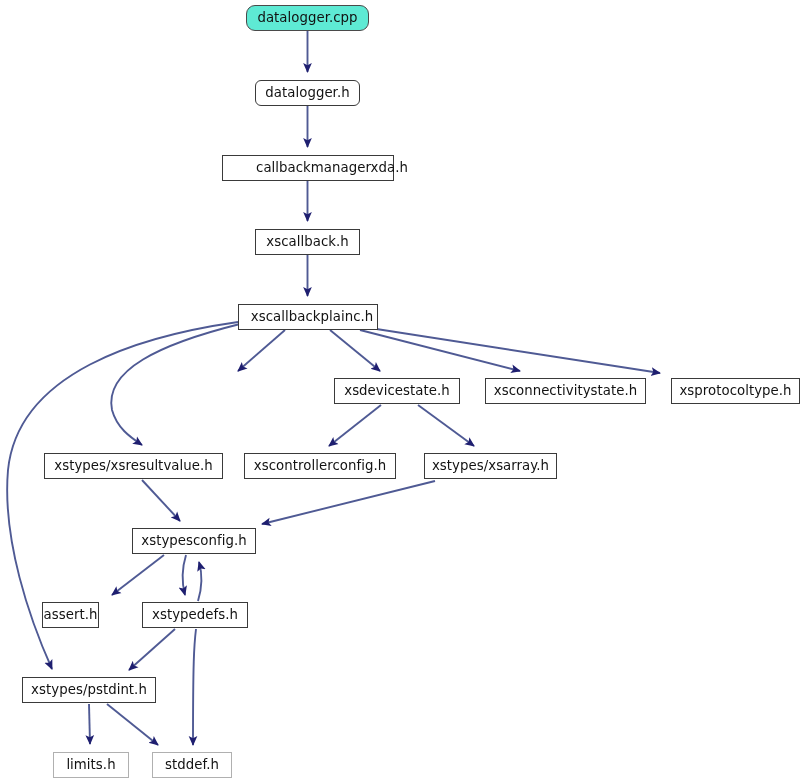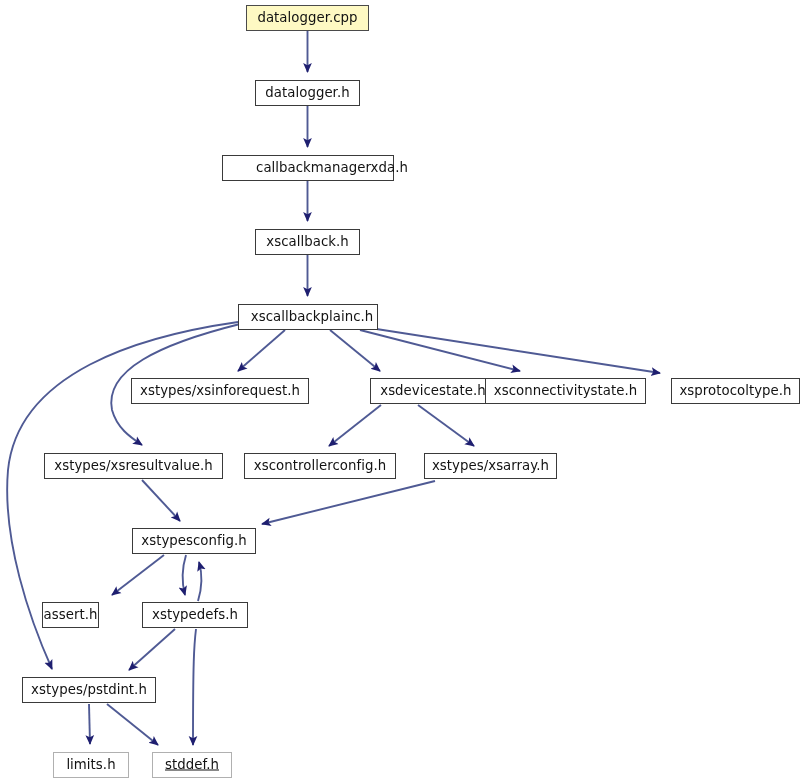--- a/index.html
+++ b/index.html
@@ -35,22 +35,23 @@
     background: #ffffff;
     color: #121212;
     font-size: 13.3px;
     line-height: 1;
     white-space: nowrap;
     letter-spacing: 0.05px;
     z-index: 5;
     cursor: default;
   }
   .node.root {
-    background: #fef9c3;
+    background: #5eead4;
     border-color: #4a4a4a;
+    border-radius: 9px;
   }
   .node.system {
     border-color: #b0b0b0;
   }
   .node-label {
     display: block;
     padding: 0 7px;
     transform: translateY(-0.5px);
   }
 </style>
@@ -82,36 +83,33 @@
       <path d="M186,555 C182,568 181,580 185,595" fill="none" stroke="#4f5a94" stroke-width="1.9" marker-end="url(#arrow)"></path>
       <path d="M198,601 C202,588 203,576 199,562" fill="none" stroke="#4f5a94" stroke-width="1.9" marker-end="url(#arrow)"></path>
       <path d="M175,629 L129,670" fill="none" stroke="#4f5a94" stroke-width="1.9" marker-end="url(#arrow)"></path>
       <path d="M196,629 C194,645 193,662 193,745" fill="none" stroke="#4f5a94" stroke-width="1.9" marker-end="url(#arrow)"></path>
       <path d="M89,704 L90,744" fill="none" stroke="#4f5a94" stroke-width="1.9" marker-end="url(#arrow)"></path>
       <path d="M107,704 L158,745" fill="none" stroke="#4f5a94" stroke-width="1.9" marker-end="url(#arrow)"></path>
     </svg>
 <div class="node root" title="datalogger.cpp" style="left: 246px; top: 5px; width: 123px;">
       <span class="node-label">datalogger.cpp</span>
     </div>
-    <div class="node" title="datalogger.h" style="left: 255px; top: 80px; width: 105px;">
+    <div class="node" title="datalogger.h" style="left: 255px; top: 80px; width: 105px; border-radius: 6px;">
       <span class="node-label">datalogger.h</span>
     </div>
     <div class="node" title="callbackmanagerxda.h" style="left: 222px; top: 155px; width: 172px; padding-left: 48px;">
       <span class="node-label">callbackmanagerxda.h</span>
     </div>
     <div class="node" title="xscallback.h" style="left: 255px; top: 229px; width: 105px; justify-content: center;">
       <span class="node-label">xscallback.h</span>
     </div>
     <div class="node" title="xscallbackplainc.h" style="left: 238px; top: 304px; width: 140px; padding-left: 8px;">
       <span class="node-label">xscallbackplainc.h</span>
     </div>
-    <div class="node" title="xstypes/xsinforequest.h" style="left: 131px; top: 378px; width: 178px;">
-      <span class="node-label">xstypes/xsinforequest.h</span>
-    </div>
-    <div class="node" title="xsdevicestate.h" style="left: 334px; top: 378px; width: 126px; margin-left: 36px;">
+    <div class="node" title="xsdevicestate.h" style="left: 334px; top: 378px; width: 126px;">
       <span class="node-label">xsdevicestate.h</span>
     </div>
     <div class="node" title="xsconnectivitystate.h" style="left: 485px; top: 378px; width: 161px;">
       <span class="node-label">xsconnectivitystate.h</span>
     </div>
     <div class="node" title="xsprotocoltype.h" style="left: 671px; top: 378px; width: 129px;">
       <span class="node-label">xsprotocoltype.h</span>
     </div>
     <div class="node" title="xstypes/xsresultvalue.h" style="left: 44px; top: 453px; width: 179px;">
       <span class="node-label">xstypes/xsresultvalue.h</span>
@@ -130,16 +128,16 @@
     </div>
     <div class="node" title="xstypes/pstdint.h" style="left: 22px; top: 677px; width: 134px;">
       <span class="node-label">xstypes/pstdint.h</span>
     </div>
     <div class="node" title="xstypedefs.h" style="left: 142px; top: 602px; width: 106px;">
       <span class="node-label">xstypedefs.h</span>
     </div>
     <div class="node system" title="limits.h" style="left: 53px; top: 752px; width: 76px;">
       <span class="node-label">limits.h</span>
     </div>
-    <div class="node system" title="stddef.h" style="left: 152px; top: 752px; width: 80px; text-decoration: underline;">
+    <div class="node system" title="stddef.h" style="left: 152px; top: 752px; width: 80px;">
       <span class="node-label">stddef.h</span>
     </div>
   </div>
 
 </body></html>

